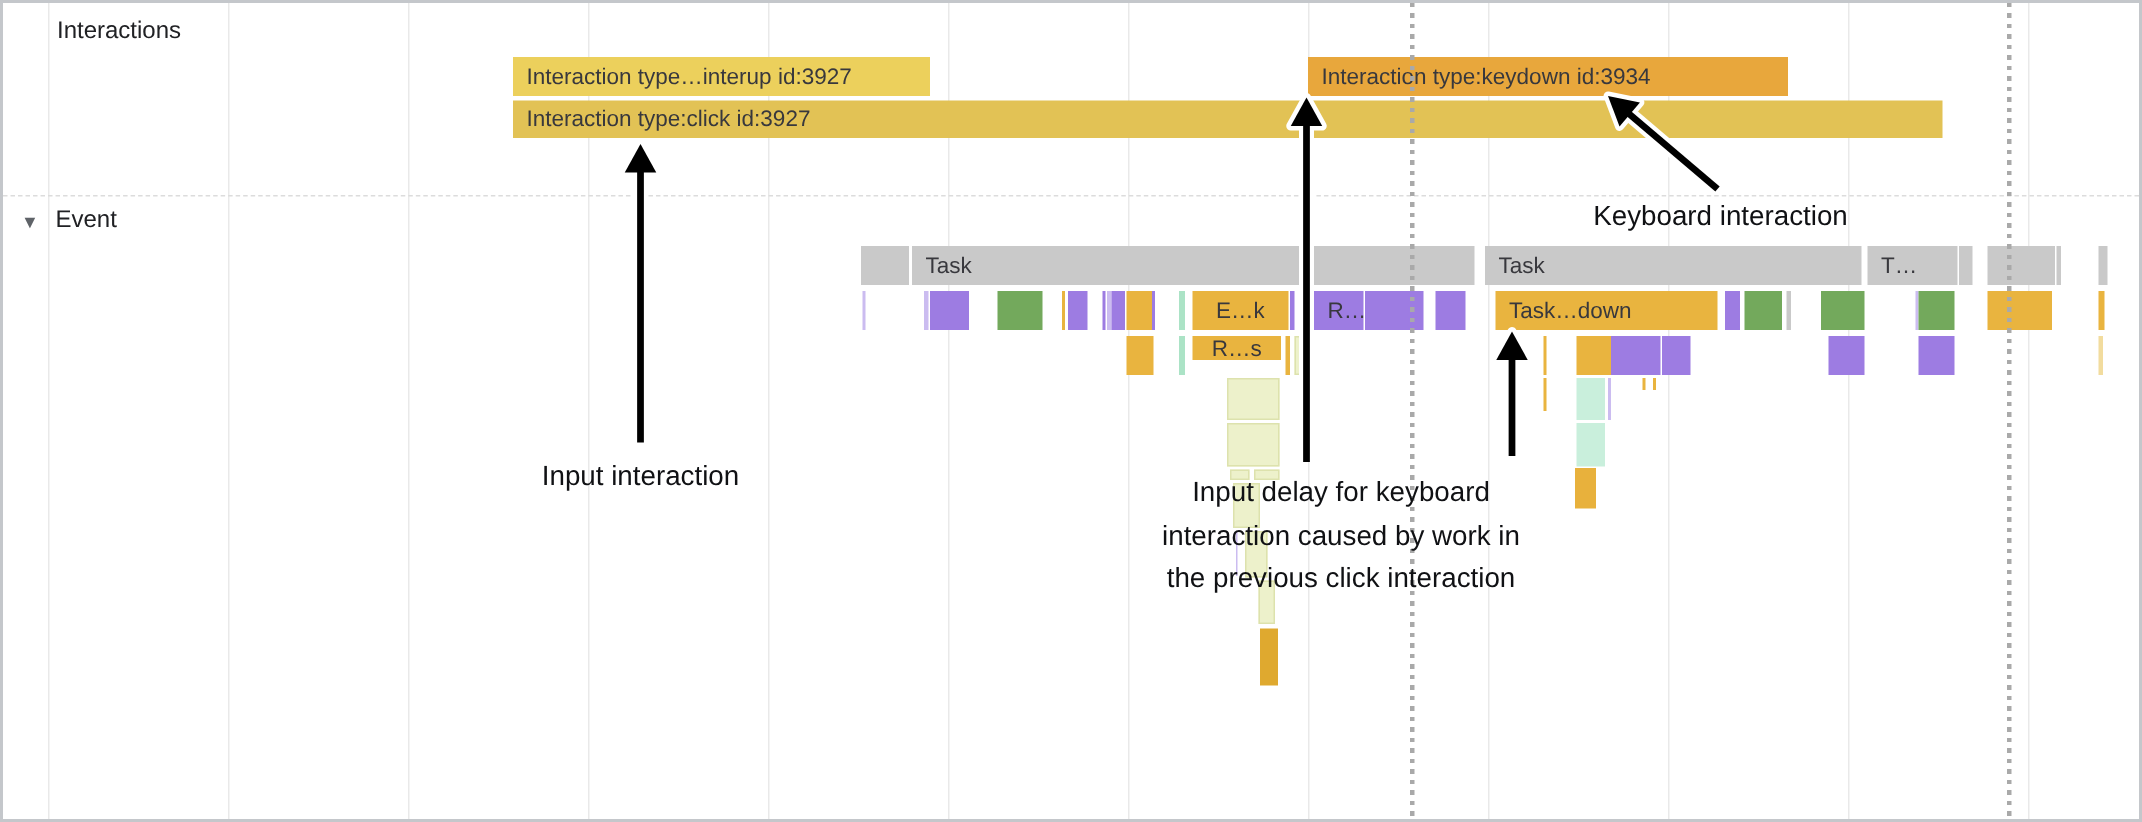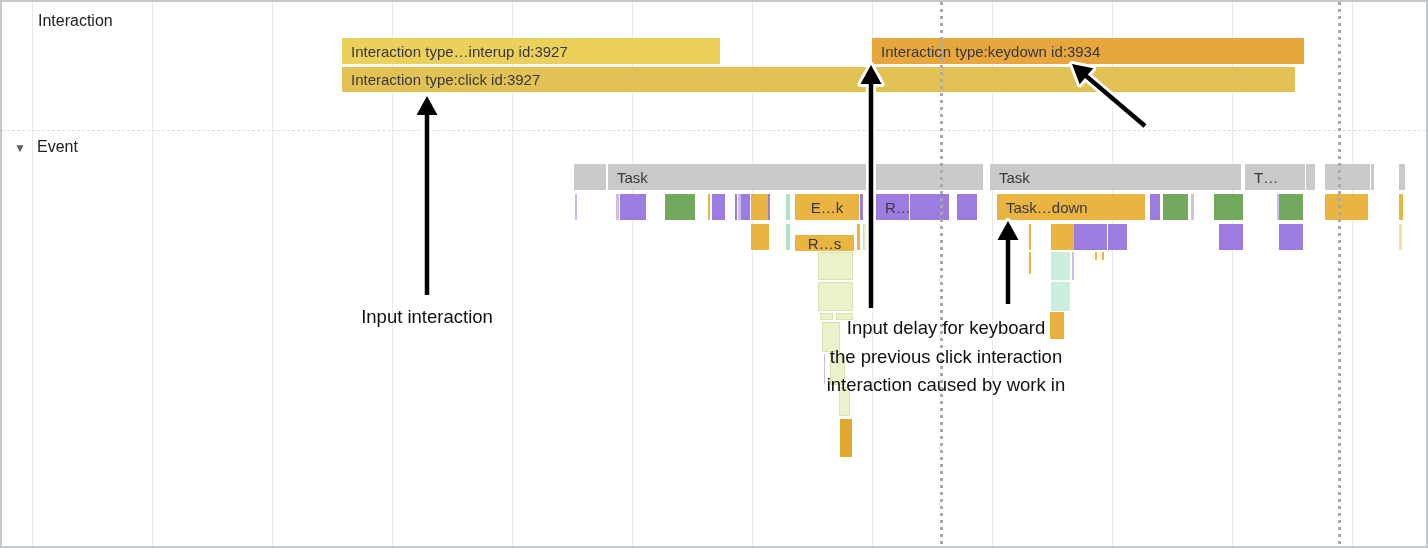--- a/index.html
+++ b/index.html
@@ -33,33 +33,33 @@
       <div class="gridline" style="left: 630px;"></div>
       <div class="gridline" style="left: 750px;"></div>
       <div class="gridline" style="left: 870px;"></div>
       <div class="gridline" style="left: 990px;"></div>
       <div class="gridline" style="left: 1110px;"></div>
       <div class="gridline" style="left: 1230px;"></div>
       <div class="gridline" style="left: 1350px;"></div>
     </div>
   <div class="divider"></div>
 
-  <div class="track-label" style="left:36px;top:10px;">Interaction</div>
+  <div class="track-label" style="left:36px;top:10px;">Interactions</div>
 
   <span class="tri" style="left:12px;top:139px;">▼</span>
   <div class="track-label" style="left:35px;top:136px;">Event</div>
 
   <div>
-      <div class="bar left" style="left: 340px; top: 36px; width: 378px; height: 26px; background: rgb(236, 208, 92);">
+      <div class="bar left" style="left: 340px; top: 36px; width: 278px; height: 26px; background: rgb(236, 208, 92);">
         <span class="lbl">Interaction type…interup id:3927</span>
       </div>
       <div class="bar left" style="left: 340px; top: 65px; width: 953px; height: 25px; background: rgb(226, 194, 85);">
         <span class="lbl">Interaction type:click id:3927</span>
       </div>
-      <div class="bar left" style="left: 870px; top: 36px; width: 432px; height: 26px; background: rgb(232, 167, 60);">
+      <div class="bar left" style="left: 870px; top: 36px; width: 320px; height: 26px; background: rgb(232, 167, 60);">
         <span class="lbl">Interaction type:keydown id:3934</span>
       </div>
     </div>
   <div>
       <div class="bar center" style="left: 572px; top: 162px; width: 32px; height: 26px; background: rgb(201, 201, 201);"></div>
       <div class="bar left" style="left: 606px; top: 162px; width: 375px; height: 26px; background: rgb(201, 201, 201);">
         <span class="lbl">Task</span>
       </div>
       <div class="bar left" style="left: 988px; top: 162px; width: 251px; height: 26px; background: rgb(201, 201, 201);">
         <span class="lbl">Task</span>
@@ -99,21 +99,21 @@
       <div class="bar center" style="left: 1148px; top: 192px; width: 10px; height: 26px; background: rgb(157, 124, 226);"></div>
       <div class="bar center" style="left: 1161px; top: 192px; width: 25px; height: 26px; background: rgb(115, 169, 92);"></div>
       <div class="bar center" style="left: 1189px; top: 192px; width: 3px; height: 26px; background: rgb(201, 201, 201);"></div>
       <div class="bar center" style="left: 1212px; top: 192px; width: 29px; height: 26px; background: rgb(115, 169, 92);"></div>
       <div class="bar center" style="left: 1275px; top: 192px; width: 2px; height: 26px; background: rgb(203, 188, 240);"></div>
       <div class="bar center" style="left: 1277px; top: 192px; width: 24px; height: 26px; background: rgb(115, 169, 92);"></div>
       <div class="bar center" style="left: 1323px; top: 192px; width: 43px; height: 26px; background: rgb(233, 180, 63);"></div>
       <div class="bar center" style="left: 1397px; top: 192px; width: 4px; height: 26px; background: rgb(233, 180, 63);"></div>
       <div class="bar center" style="left: 749px; top: 222px; width: 18px; height: 26px; background: rgb(233, 180, 63);"></div>
       <div class="bar center" style="left: 784px; top: 222px; width: 4px; height: 26px; background: rgb(171, 227, 198);"></div>
-      <div class="bar center" style="left: 793px; top: 222px; width: 59px; height: 16px; background: rgb(233, 180, 63); margin-top: 11px;">
+      <div class="bar center" style="left: 793px; top: 222px; width: 59px; height: 16px; background: rgb(233, 180, 63);">
         <span class="lbl">R…s</span>
       </div>
       <div class="bar center" style="left: 855px; top: 222px; width: 3px; height: 26px; background: rgb(233, 180, 63);"></div>
       <div class="bar center" style="left: 861px; top: 222px; width: 5px; height: 26px; background: rgb(237, 241, 203); border: 1px solid rgb(221, 226, 173);"></div>
       <div class="bar center" style="left: 1027px; top: 222px; width: 2px; height: 26px; background: rgb(233, 180, 63);"></div>
       <div class="bar center" style="left: 1049px; top: 222px; width: 23px; height: 26px; background: rgb(233, 180, 63);"></div>
       <div class="bar center" style="left: 1072px; top: 222px; width: 33px; height: 26px; background: rgb(157, 124, 226);"></div>
       <div class="bar center" style="left: 1106px; top: 222px; width: 19px; height: 26px; background: rgb(157, 124, 226);"></div>
       <div class="bar center" style="left: 1217px; top: 222px; width: 24px; height: 26px; background: rgb(157, 124, 226);"></div>
       <div class="bar center" style="left: 1277px; top: 222px; width: 24px; height: 26px; background: rgb(157, 124, 226);"></div>
@@ -162,19 +162,20 @@
       <g>
         <line x1="1143" y1="124" x2="1081.4329531126307" y2="71.71017935593296" stroke="#fff" stroke-width="10"></line>
         <polygon points="1070,62 1091.2788661584855,66.29649333867356 1077.684615060179,82.30262769635662" fill="#fff" stroke="#fff" stroke-width="6" stroke-linejoin="round"></polygon>
         <line x1="1143" y1="124" x2="1082.1951499868062" y2="72.3575246463285" stroke="#000" stroke-width="4.5"></line>
         <polygon points="1070,62 1091.2788661584855,66.29649333867356 1077.684615060179,82.30262769635662" fill="#000"></polygon>
       </g>
     </svg>
 
   <div class="annotation" style="left:330px;top:301px;width:190px;">Input interaction</div>
 
-  <div class="annotation" style="left:784px;top:312px;width:320px;">
+  <div class="annotation" style="left:732px;top:312px;width:320px;">
     <div>Input delay for keyboard</div>
+    <div>interaction caused by work in</div>
     <div>the previous click interaction</div>
-    <div>interaction caused by work in</div>
   </div>
 
+  <div class="annotation" style="left:1034px;top:128px;width:222px;">Keyboard interaction</div>
 </div>
 
 </body></html>

